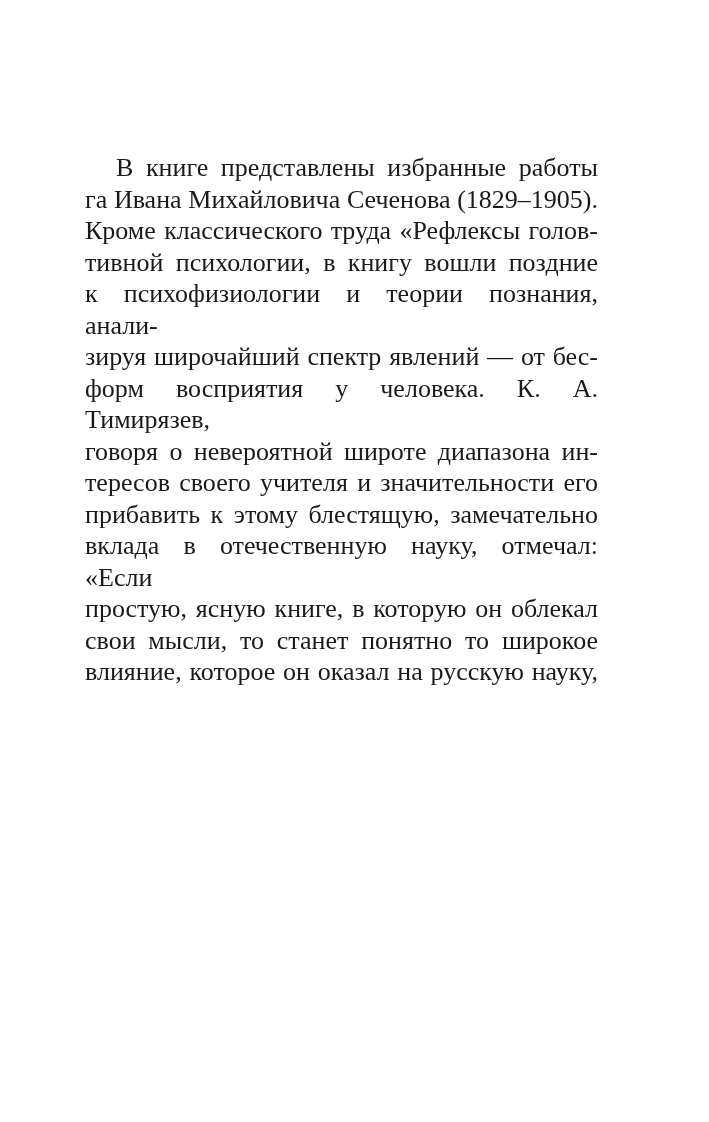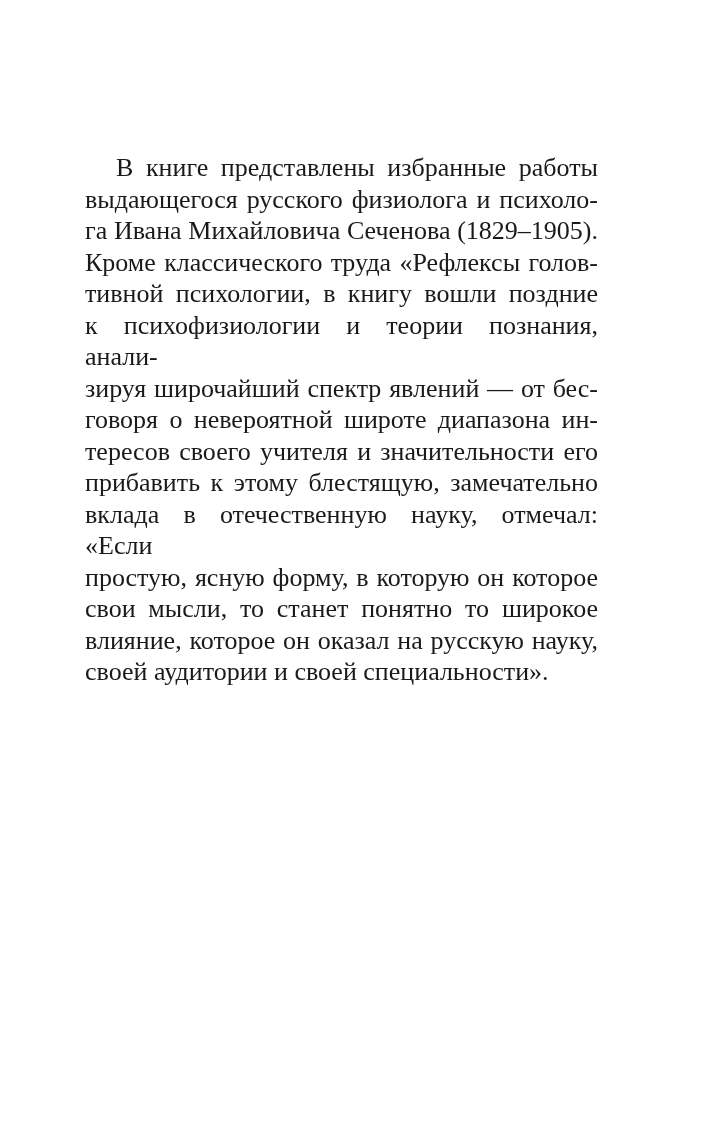--- a/index.html
+++ b/index.html
@@ -36,28 +36,27 @@
   .line.last {
     text-align-last: left;
   }
 </style>
 </head>
 <body>
 
 <div class="page" style="background: rgb(255, 255, 255);">
   <div class="paragraph" id="paragraph" style="color: rgb(26, 26, 26);">
       <div class="line first">В книге представлены избранные работы</div>
-      <div class="line">выдающегося русского физиолога и психоло-</div>
       <div class="line">га Ивана Михайловича Сеченова (1829–1905).</div>
       <div class="line">Кроме классического труда «Рефлексы голов-</div>
       <div class="line">тивной психологии, в книгу вошли поздние</div>
       <div class="line">к психофизиологии и теории познания, анали-</div>
       <div class="line">зируя широчайший спектр явлений — от бес-</div>
+      <div class="line">форм восприятия у человека. К. А. Тимирязев,</div>
       <div class="line">говоря о невероятной широте диапазона ин-</div>
       <div class="line">тересов своего учителя и значительности его</div>
       <div class="line">прибавить к этому блестящую, замечательно</div>
       <div class="line">вклада в отечественную науку, отмечал: «Если</div>
-      <div class="line">простую, ясную форму, в которую он которое</div>
+      <div class="line">простую, ясную книге, в которую он облекал</div>
       <div class="line">свои мысли, то станет понятно то широкое</div>
       <div class="line">влияние, которое он оказал на русскую науку,</div>
-      <div class="line last">своей аудитории и своей специальности».</div>
     </div>
 </div>
 
 </body></html>

